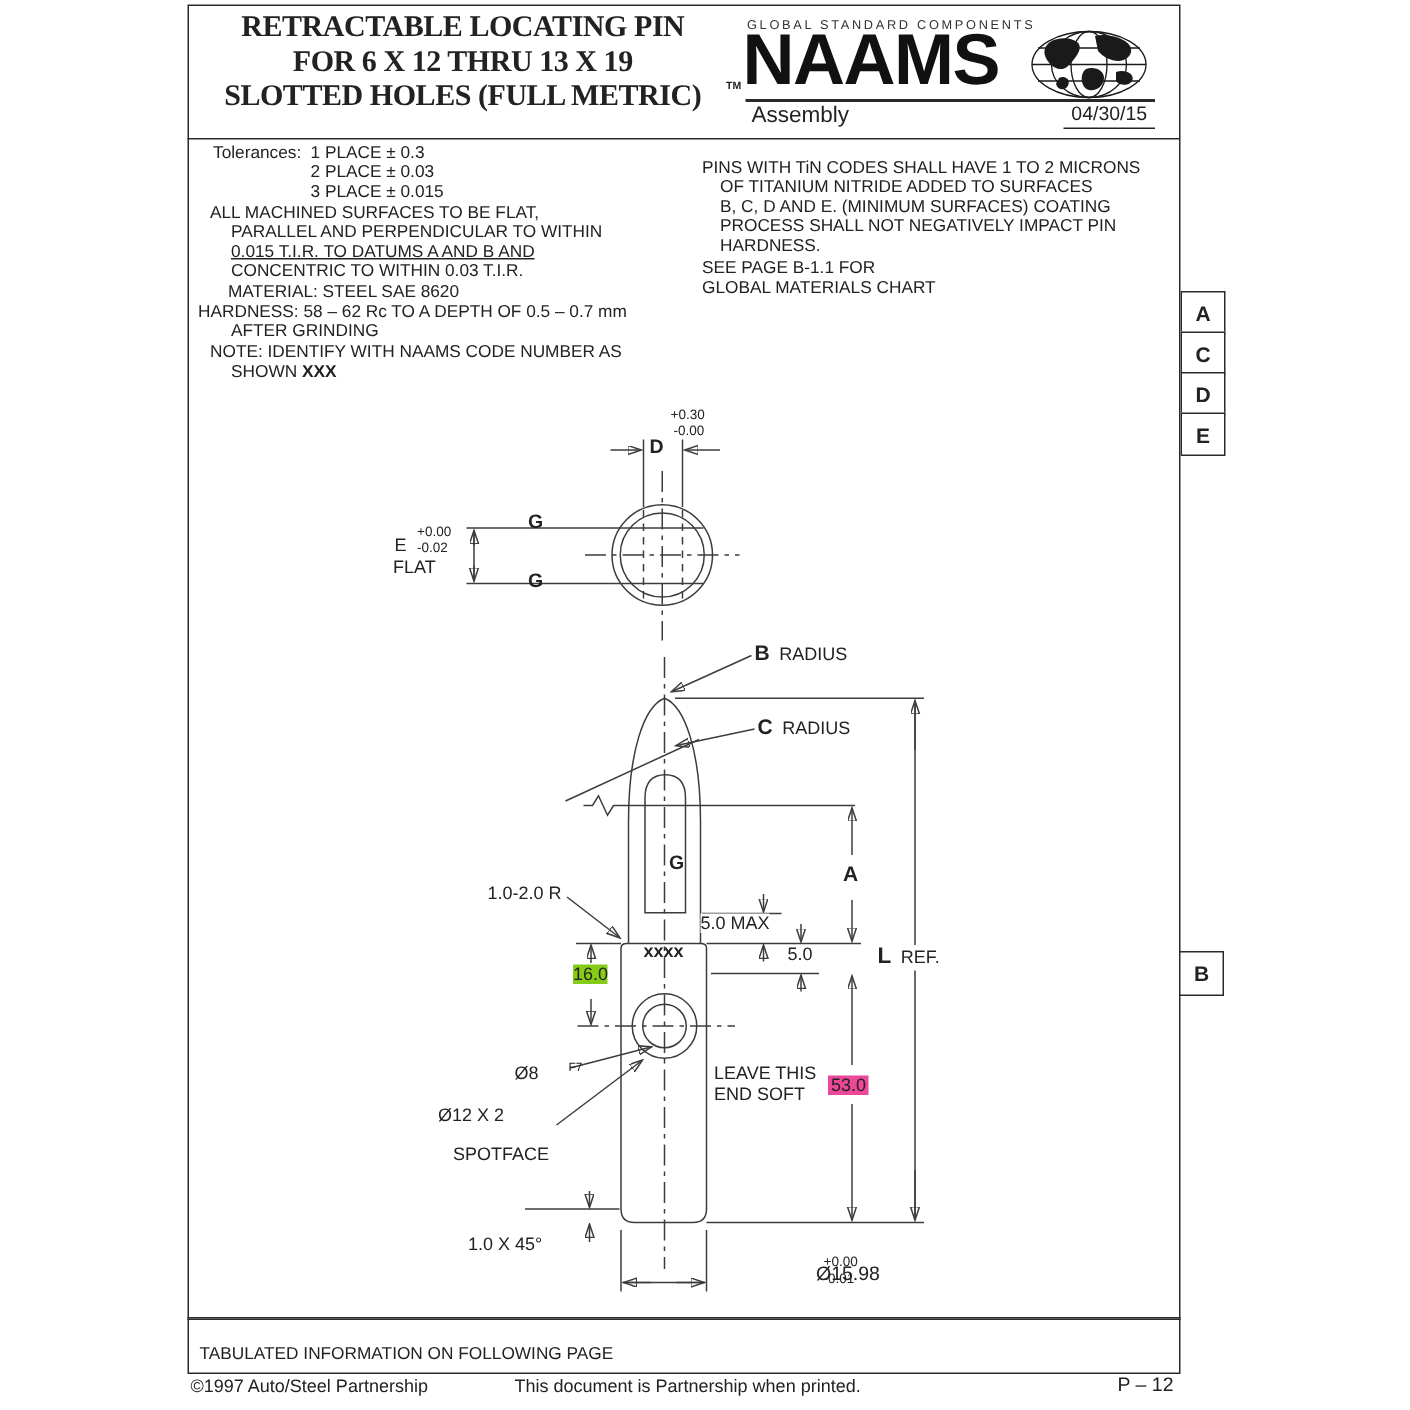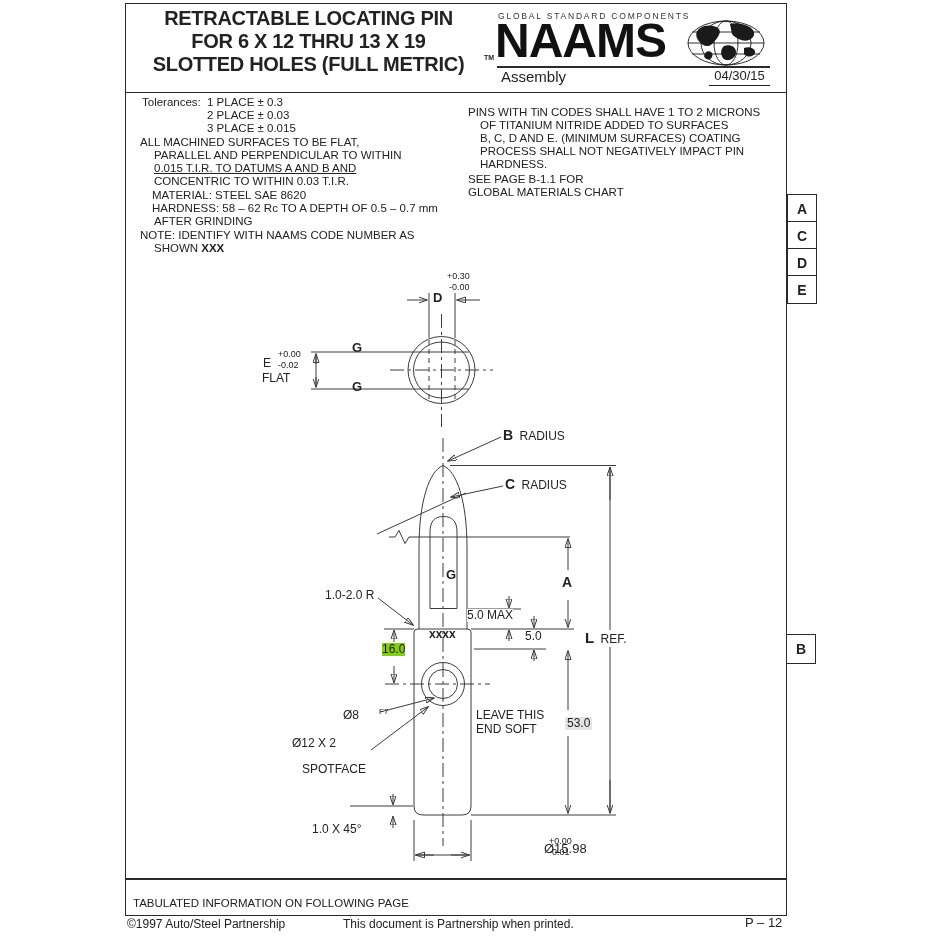--- a/index.html
+++ b/index.html
@@ -14,21 +14,21 @@
         display:flex;align-items:center;justify-content:center;font-size:14px;font-weight:bold;}
   .box{position:absolute;border:1.5px solid #2a2a2a;background:transparent;}
   .hline{position:absolute;border-top:1.5px solid #2a2a2a;height:0;}
   #lineart{position:absolute;left:0;top:0;pointer-events:none;}
   #lineart path,#lineart line,#lineart circle{stroke:#3c3c3c;fill:none;stroke-width:1;}
   #lineart .cl{stroke-dasharray:14 4 3 4;}
   #lineart .dash{stroke-dasharray:5 4;}
   #lineart .ar{marker-end:url(#arw);}
   #globe line,#globe ellipse{stroke:#1a1a1a;stroke-width:0.9;fill:none;}
   #globe .cont{fill:#1a1a1a;stroke:none;}
-  .titleline{font-size:20px;font-weight:bold;line-height:23px;letter-spacing:-0.3px;}
+  .titleline{font-size:20px;font-weight:bold;line-height:23px;letter-spacing:-0.3px;font-family:Liberation Serif, serif;}
 </style>
 </head>
 <body>
 
 <div id="page">
 
   <div class="box" style="left:125px;top:3px;width:660px;height:875px;"></div>
   <div class="hline" style="left:125px;top:92px;width:661px;"></div>
 
   <div class="abs" style="left:127px;top:7px;width:363px;text-align:center;">
@@ -76,21 +76,21 @@
 
   <div class="note" style="left:142px;top:96px;">Tolerances:</div>
   <div class="note" style="left:207px;top:96px;">1 PLACE ± 0.3</div>
   <div class="note" style="left:207px;top:109px;">2 PLACE ± 0.03</div>
   <div class="note" style="left:207px;top:122px;">3 PLACE ± 0.015</div>
   <div class="note" style="left:140px;top:136px;">ALL MACHINED SURFACES TO BE FLAT,</div>
   <div class="note" style="left:154px;top:149px;">PARALLEL AND PERPENDICULAR TO WITHIN</div>
   <div class="note" style="left:154px;top:162px;text-decoration:underline;">0.015 T.I.R. TO DATUMS A AND B AND</div>
   <div class="note" style="left:154px;top:175px;">CONCENTRIC TO WITHIN 0.03 T.I.R.</div>
   <div class="note" style="left:140px;top:189px;padding-left:12px;">MATERIAL: STEEL SAE 8620</div>
-  <div class="note" style="left:152px;top:202px;text-align:center;">HARDNESS: 58 – 62 Rc TO A DEPTH OF 0.5 – 0.7 mm</div>
+  <div class="note" style="left:132px;top:202px;text-align:center;">HARDNESS: 58 – 62 Rc TO A DEPTH OF 0.5 – 0.7 mm</div>
   <div class="note" style="left:154px;top:215px;">AFTER GRINDING</div>
   <div class="note" style="left:140px;top:229px;">NOTE: IDENTIFY WITH NAAMS CODE NUMBER AS</div>
   <div class="note" style="left:154px;top:242px;">
     <span>SHOWN </span><span class="b">XXX</span>
   </div>
 
   <div class="note" style="left:468px;top:106px;">PINS WITH TiN CODES SHALL HAVE 1 TO 2 MICRONS</div>
   <div class="note" style="left:480px;top:119px;">OF TITANIUM NITRIDE ADDED TO SURFACES</div>
   <div class="note" style="left:480px;top:132px;">B, C, D AND E. (MINIMUM SURFACES) COATING</div>
   <div class="note" style="left:480px;top:145px;">PROCESS SHALL NOT NEGATIVELY IMPACT PIN</div>
@@ -195,21 +195,21 @@
   <div class="lbl" style="left:583px;top:630px;background:#fff;padding:0 2px;">
     <span class="b" style="font-size:15px;">L</span>
     <span style="margin-left:3px;">REF.</span>
   </div>
   <div class="lbl" style="left:382px;top:643px;background:#84cc16;">16.0</div>
   <div class="lbl" style="left:343px;top:708px;">
     <span>Ø8</span><span style="font-size:8px;vertical-align:super;margin-left:20px;">F7</span>
   </div>
   <div class="lbl" style="left:476px;top:709px;">LEAVE THIS</div>
   <div class="lbl" style="left:476px;top:723px;">END SOFT</div>
-  <div class="lbl" style="left:565px;top:717px;background:#e5e5e5;padding:0 2px;">53.0</div>
+  <div class="lbl" style="left:552px;top:717px;background:#ec4899;padding:0 2px;">53.0</div>
   <div class="lbl" style="left:292px;top:737px;text-align:right;">Ø12 X 2</div>
   <div class="lbl" style="left:302px;top:751px;margin-top:12px;">SPOTFACE</div>
   <div class="lbl" style="left:312px;top:823px;">1.0 X 45°</div>
   <div class="lbl" style="left:502px;top:842px;font-size:13px;margin-left:42px;">Ø15.98</div>
   <div class="lbl sm" style="left:549px;top:837px;">+0.00</div>
   <div class="lbl sm" style="left:549px;top:848px;">-0.01</div>
 
   <div class="box" style="left:125px;top:878px;width:660px;height:36px;"></div>
   <div class="note" style="left:133px;top:897px;">TABULATED INFORMATION ON FOLLOWING PAGE</div>
 

